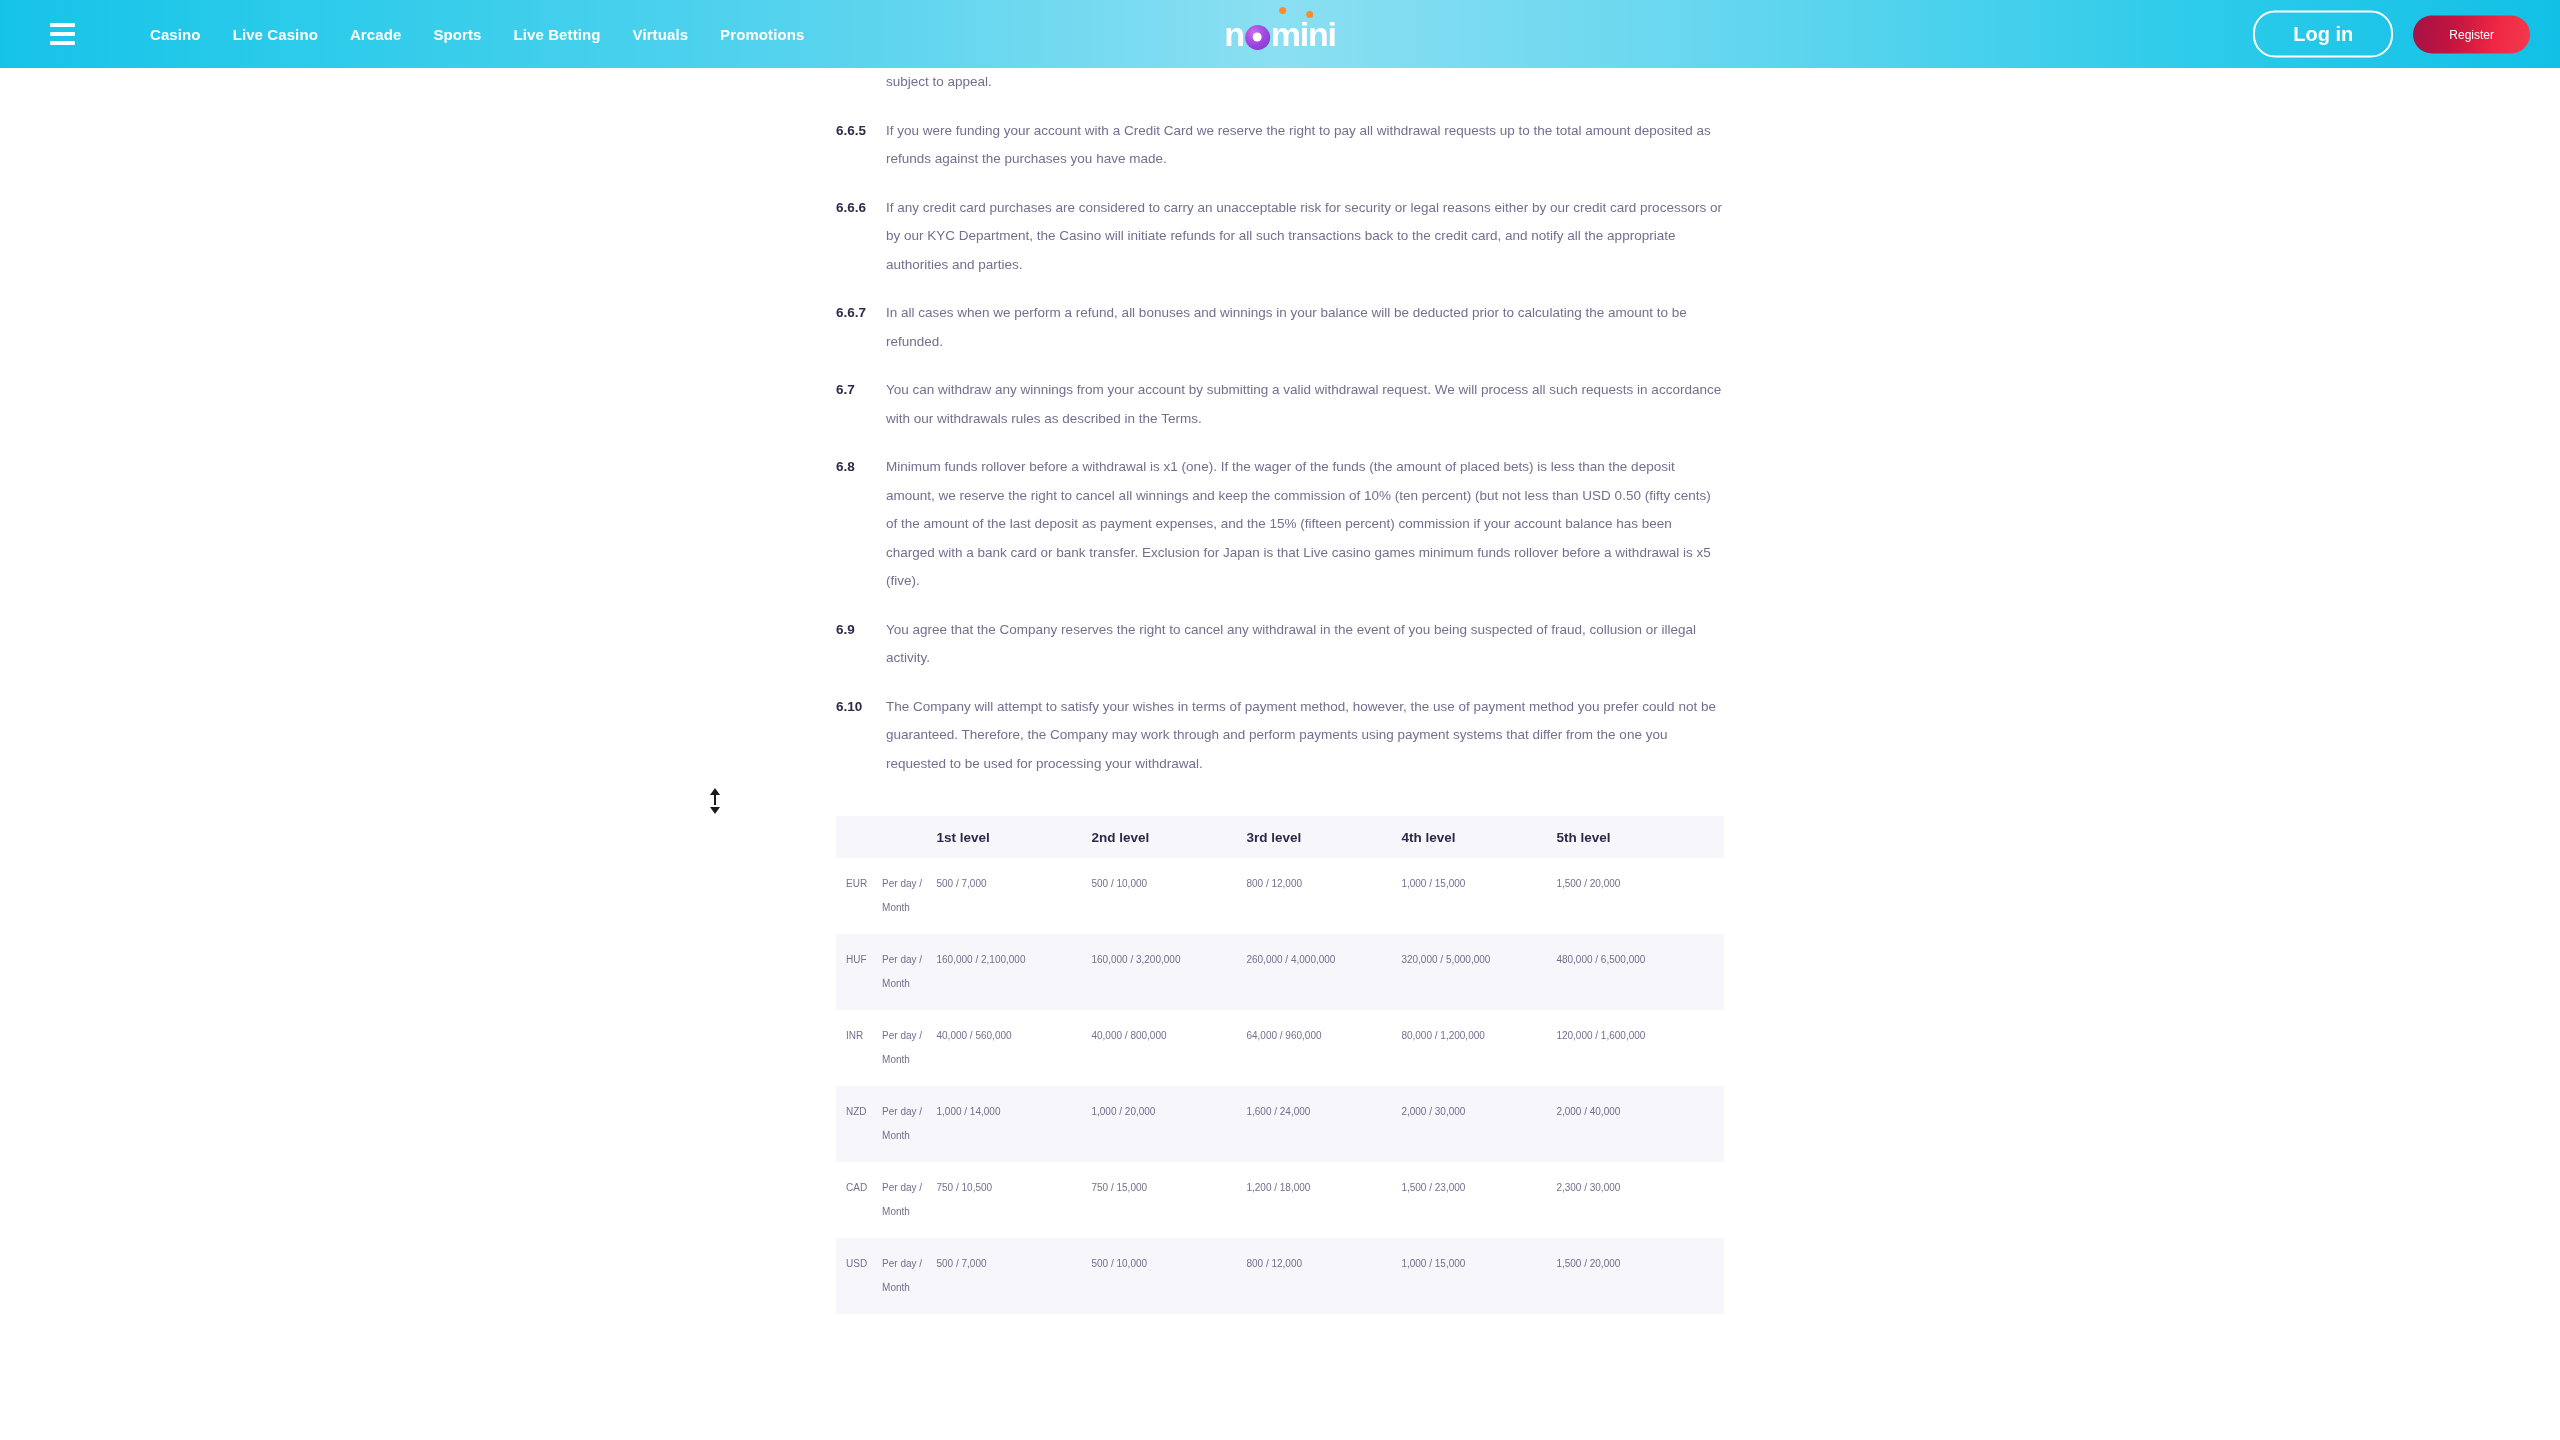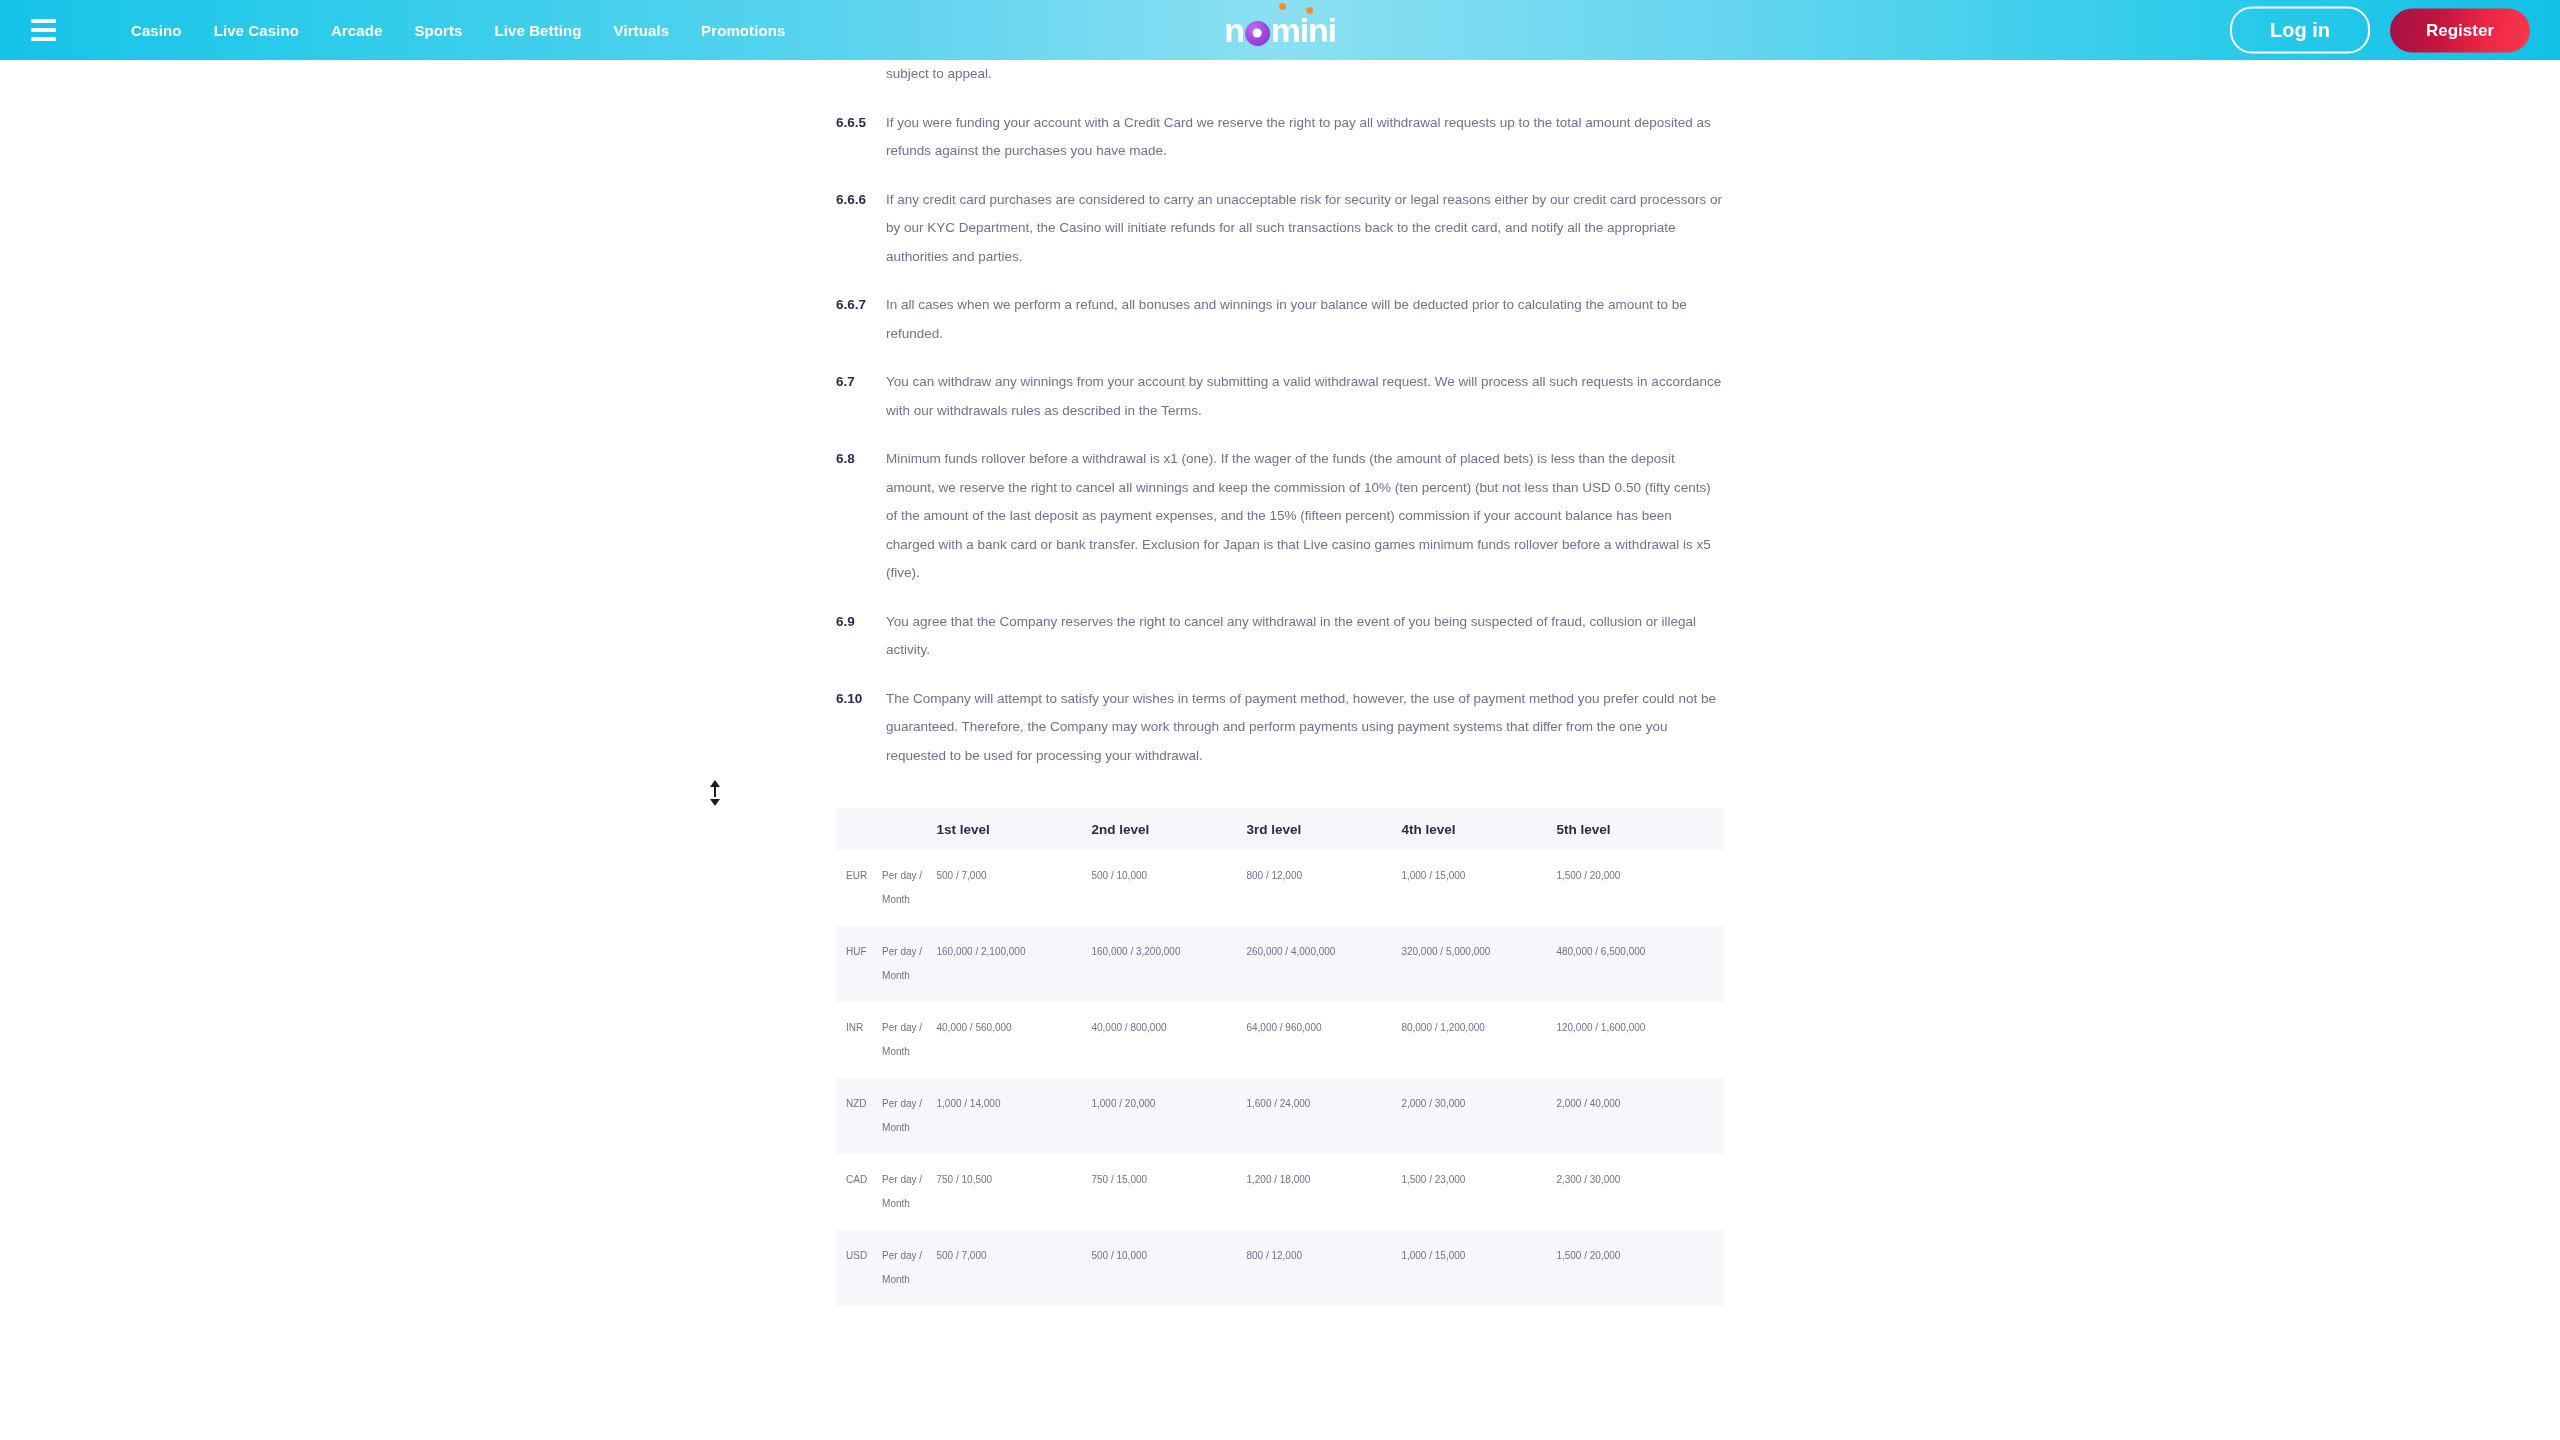--- a/index.html
+++ b/index.html
@@ -10,33 +10,34 @@
     height: 1440px;
     overflow: hidden;
     background: #ffffff;
     font-family: "Liberation Sans", sans-serif;
   }
 
   
   .header {
     position: relative;
     width: 2560px;
-    height: 60px;
+    height: 68px;
     background: linear-gradient(90deg,
         #16c3e8 0%,
         #2ccbea 12%,
         #57d3ee 32%,
         #8bdff2 50%,
         #63d6ef 68%,
         #2ccbea 86%,
         #12c0e6 100%);
     display: flex;
     align-items: center;
     flex-shrink: 0;
     z-index: 30;
+    padding-left: 19px;
   }
 
   .burger {
     margin-left: 31px;
     width: 30px;
     height: 30px;
     display: flex;
     flex-direction: column;
     justify-content: center;
     gap: 5px;
@@ -135,22 +136,22 @@
     border-radius: 22px;
     padding: 10px 38px;
     cursor: pointer;
     font-family: "Liberation Sans", sans-serif;
     white-space: nowrap;
   }
   .btn-register {
     border: none;
     background: linear-gradient(100deg, #a31245 0%, #c4143f 35%, #ef2744 70%, #f43a4e 100%);
     color: #ffffff;
-    font-size: 17px;
-    font-weight: bold;
+    font-size: 12px;
+    font-weight: normal;
     border-radius: 22px;
     padding: 12px 36px;
     cursor: pointer;
     font-family: "Liberation Sans", sans-serif;
     white-space: nowrap;
   }
 
   
   .page {
     position: relative;

